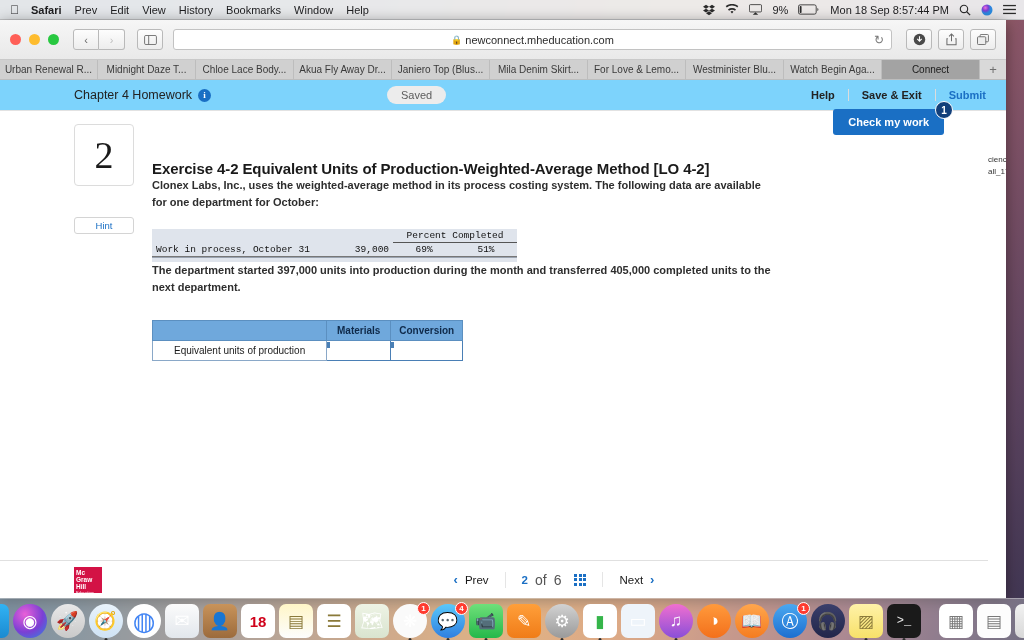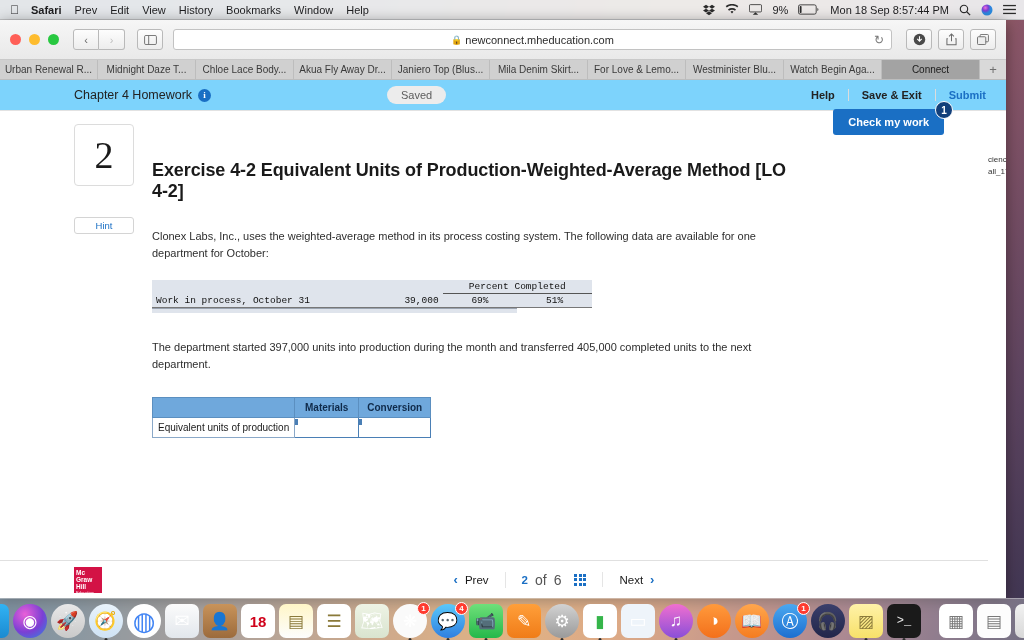--- a/index.html
+++ b/index.html
@@ -152,28 +152,28 @@
   .hint-btn {
     position: absolute; left: 74px; top: 137px;
     width: 60px; height: 17px;
     border: 1px solid #d4d4d4; border-radius: 3px; background: #fff;
     display: flex; align-items: center; justify-content: center;
     font-size: 9.5px; color: #1a6fc4;
   }
 
   
   .qbody { position: absolute; left: 152px; top: 80px; width: 640px; }
-  .ex-title { font-size: 18px; font-weight: bold; color: #1a1a1a; letter-spacing: -0.1px; }
+  .ex-title { font-size: 15px; font-weight: bold; color: #1a1a1a; letter-spacing: -0.1px; }
   .para { font-size: 11px; color: #2e2e2e; line-height: 1.5; }
-  .p1 { margin-top: 26px; width: 622px; }
+  .p1 { width: 622px; font-weight: bold; }
   .req-label { font-weight: bold; font-size: 11px; color: #1a1a1a; }
 
   
   .data-table {
-    margin-top: 19px; width: 440px;
+    margin-top: 19px; width: 365px;
     border-collapse: collapse;
     font-family: "Liberation Mono", monospace; font-size: 9.5px; color: #111;
     background: #dfe4ec;
   }
   .data-table td, .data-table th { padding: 1px 4px; font-weight: normal; }
   .dt-pct-head { text-align: center; border-bottom: 1px solid #555; }
   .dt-sub { text-align: center; }
   .dt-num { text-align: right; padding-right: 10px; }
   .dt-pctcell { text-align: center; }
   .dt-row-border td { border-bottom: 1px solid #777; }
@@ -187,21 +187,21 @@
   .ans-table { border-collapse: collapse; }
   .ans-table th {
     background: #6fa8dc; color: #0f2a4a;
     font-size: 10px; font-weight: bold;
     border: 1px solid #5b8fc0; padding: 4px 8px;
     text-align: center;
   }
   .ans-table th.blankhead { width: 130px; }
   .ans-table td.label-cell {
     border: 1px solid #8aa8c8; font-size: 10px; color: #1a1a1a;
-    padding: 3px 5px; background: #fff; white-space: nowrap;
+    padding: 3px 21px; background: #fff; white-space: nowrap;
   }
   .ans-input-cell { border: 1px solid #4a7fb5; background: #fff; padding: 0; }
   .ans-input {
     width: 60px; height: 16px; border: none; outline: none;
     font-size: 10px; font-family: "Liberation Sans", sans-serif;
     padding: 0 3px; background: transparent; color: #111;
   }
   .caret-mark {
     display: inline-block; width: 3px; height: 6px;
     background: #4a7fb5; vertical-align: top; margin-top: 1px;

